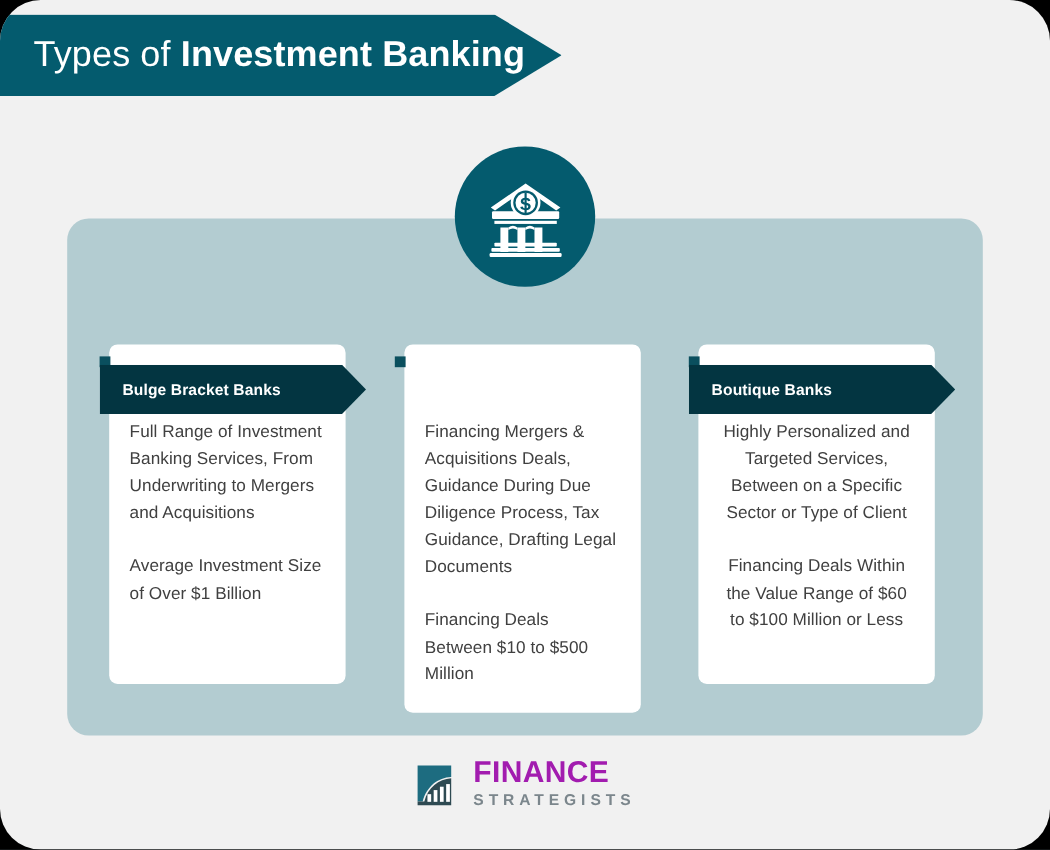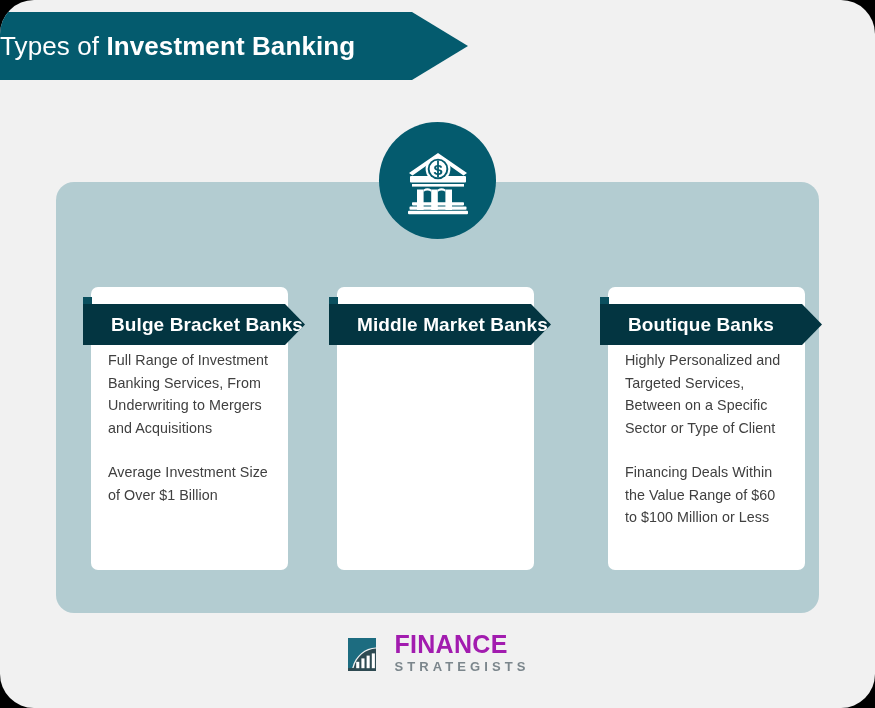--- a/index.html
+++ b/index.html
@@ -40,23 +40,24 @@
     width: 468px;
     height: 68px;
     background: #045b6e;
     -webkit-clip-path: polygon(0 0, 412px 0, 468px 34px, 412px 68px, 0 68px);
     clip-path: polygon(0 0, 412px 0, 468px 34px, 412px 68px, 0 68px);
     display: flex;
     align-items: center;
   }
   .banner-title {
     color: #ffffff;
-    font-size: 26px;
+    font-size: 30px;
     line-height: 30px;
     letter-spacing: 0.1px;
+    padding-left: 28px;
     white-space: nowrap;
   }
   .banner-title .bold { font-weight: bold; }
 
   
   .icon-circle {
     position: absolute;
     left: 379px;
     top: 122px;
     width: 117px;
@@ -90,21 +91,21 @@
     height: 431px;
   }
 
   .column {
     position: absolute;
     top: 105px;
     width: 197px;
   }
   .col-0 { left: 35px; }
   .col-1 { left: 281px; }
-  .col-2 { left: 552px; }
+  .col-2 { left: 526px; text-align: center; }
 
   .col-body {
     position: relative;
     background: #ffffff;
     border-radius: 7px;
     width: 197px;
     min-height: 283px;
     padding: 62px 17px 20px 17px;
   }
 
@@ -116,24 +117,24 @@
     height: 41px;
     background: #033541;
     -webkit-clip-path: polygon(0 0, 202px 0, 222px 20.5px, 202px 41px, 0 41px);
     clip-path: polygon(0 0, 202px 0, 222px 20.5px, 202px 41px, 0 41px);
     display: flex;
     align-items: center;
     z-index: 3;
   }
   .col-header-label {
     color: #ffffff;
-    font-size: 19px;
+    font-size: 13px;
     font-weight: bold;
     letter-spacing: 0.1px;
-    padding-left: 28px;
+    padding-left: 19px;
     white-space: nowrap;
   }
   
   .col-fold {
     position: absolute;
     left: -8px;
     top: 10px;
     width: 9px;
     height: 9px;
     background: #0a4f5e;
@@ -228,22 +229,23 @@
           <div class="col-text">
             <p>Full Range of Investment Banking Services, From Underwriting to Mergers and Acquisitions</p>
             <p>Average Investment Size of Over $1 Billion</p>
           </div>
         </div>
       </div>
 
       <div class="column col-1">
         <div class="col-fold"></div>
         <div class="col-body">
-          <div class="col-header">
-            <span class="col-header-label">Middle Market Banks</span>
+          <div class="col-text">
+            <p>Financing Mergers &amp; Acquisitions Deals, Guidance During Due Diligence Process, Tax Guidance, Drafting Legal Documents</p>
+            <p>Financing Deals Between $10 to $500 Million</p>
           </div>
         </div>
       </div>
 
       <div class="column col-2">
         <div class="col-fold"></div>
         <div class="col-body">
           <div class="col-header">
             <span class="col-header-label">Boutique Banks</span>
           </div>

